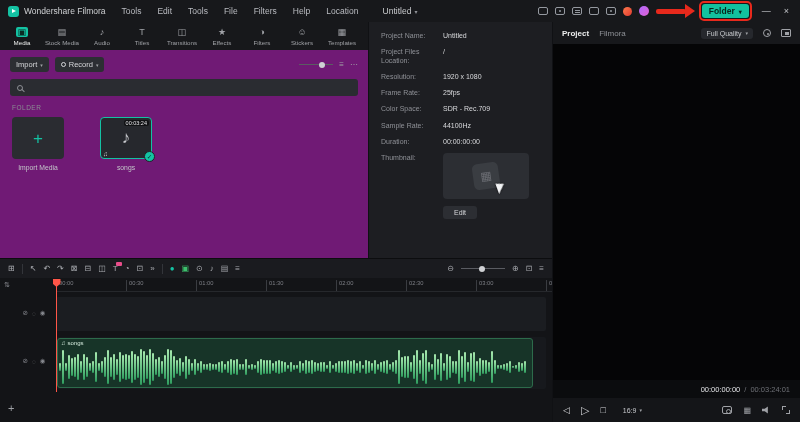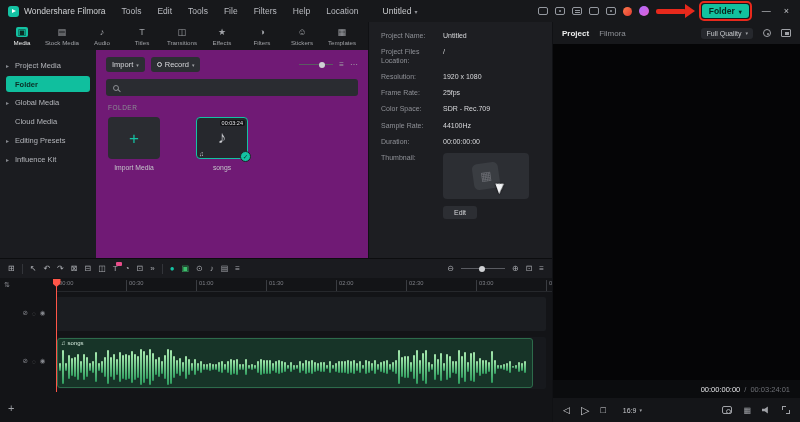--- a/index.html
+++ b/index.html
@@ -213,28 +213,20 @@
         <span class="ico">☺</span>
         <span class="lbl">Stickers</span>
       </div>
       <div class="mtab">
         <span class="ico">▦</span>
         <span class="lbl">Templates</span>
       </div>
     </div>
 
     <div class="media-body">
-      <aside class="media-sidebar">
-        <div class="side-item caret">Project Media</div>
-        <div class="side-item sel">Folder</div>
-        <div class="side-item caret">Global Media</div>
-        <div class="side-item">Cloud Media</div>
-        <div class="side-item caret">Editing Presets</div>
-        <div class="side-item caret">Influence Kit</div>
-      </aside>
 
       <div class="media-content">
         <div class="mc-toolbar">
           <span class="btn-dark">
             <span>Import</span>
             <span class="dd-caret">▾</span>
           </span>
           <span class="btn-dark">
             <span class="rec-dot"></span>
             <span>Record</span>

